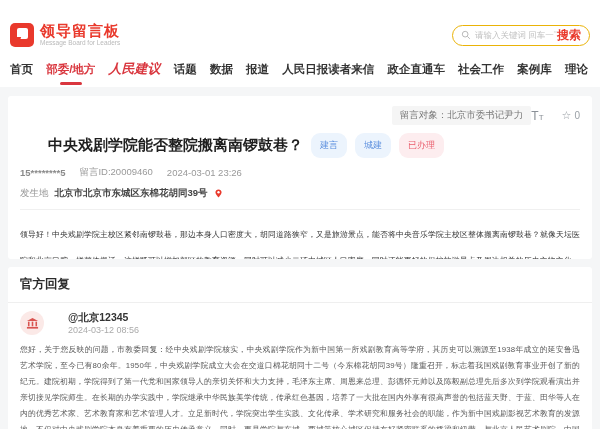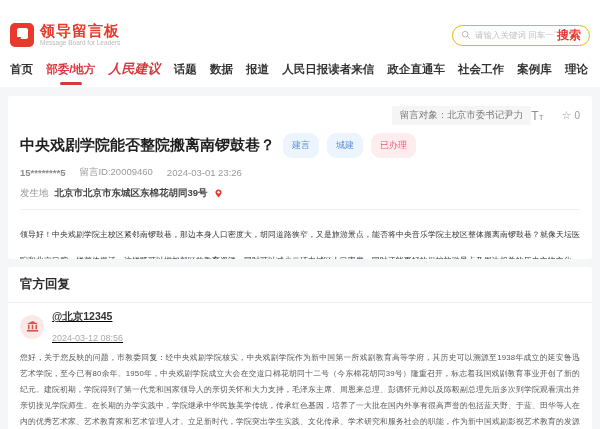--- a/index.html
+++ b/index.html
@@ -29,42 +29,42 @@
   
   .card { background:#fff; margin:8px; border-radius:3px; padding:10px 12px; }
   .card.msg { height:163px; overflow:hidden; margin-top:9px; }
   .row1 { display:flex; align-items:center; justify-content:flex-end; }
   .target-tag { background:#f5f5f5; color:#777; font-size:9.5px; padding:3px 8px; border-radius:2px; }
   .right-tools { display:flex; align-items:center; gap:18px; color:#9aa0a6; }
   .font-icon { font-size:12px; cursor:pointer; color:#8a9097; }
   .font-icon .small { font-size:8px; }
   .star-wrap { display:flex; align-items:center; gap:3px; font-size:10px; cursor:pointer; }
   .star-glyph { font-size:11px; }
-  .title-row { display:flex; align-items:center; gap:8px; margin-top:8px; }
+  .title-row { display:flex; align-items:center; gap:8px; margin-top:8px;margin-left:28px; }
   .msg-title { font-size:15px; font-weight:bold; color:#1f1f1f; }
   .tag { font-size:9px; padding:6px 9px; border-radius:9px; white-space:nowrap; }
   .tag.blue { color:#5a8ede; background:#ecf4fd; }
   .tag.red  { color:#ea5d6d; background:#fdedef; }
   .meta-row { display:flex; align-items:center; gap:14px; margin-top:8px; font-size:9.5px; color:#999; }
   .meta-user { color:#8a8a8a; font-weight:bold; }
   .loc-row { display:flex; align-items:center; gap:6px; margin-top:8px; font-size:9.5px; }
   .loc-label { color:#999; }
   .loc-value { color:#444; font-weight:bold; }
   .pin { width:9px; height:9px; }
   .divider { border:none; border-top:1px solid #f0f0f0; margin:9px 0 8px 0; }
   .msg-body { font-size:7.8px; line-height:26px; color:#333; text-align:justify; letter-spacing:0.2px;margin-top:12px; }
   
   .card.reply { margin-top:8px; height:200px; padding-top:9px; }
   .reply-title { font-size:12.5px; font-weight:bold; color:#2b2b2b; }
   .reply-divider { border:none; border-top:1px solid #efefef; margin:9px -12px 8px -12px; }
-  .author-row { display:flex; align-items:center; gap:8px;text-decoration:underline; }
+  .author-row { display:flex; align-items:flex-end; gap:24px; }
   .avatar { width:24px; height:24px; border-radius:50%; background:#fbe9e7; display:flex; align-items:center; justify-content:center; flex:0 0 auto; }
   .author-col { line-height:1; }
   .author-name { font-size:10.5px; font-weight:bold; color:#333; }
-  .author-time { font-size:9px; color:#aaa; margin-top:12px; }
+  .author-time { font-size:9px; color:#aaa; margin-top:4px; }
   .reply-body { margin-top:7px; font-size:7.8px; line-height:16px; color:#595959; text-align:justify; letter-spacing:0.2px; }
 </style>
 </head>
 <body>
 
 <div class="header">
   <div class="topbar">
     <div class="logo-wrap">
       <div class="logo-icon"></div>
       <div class="logo-text">

